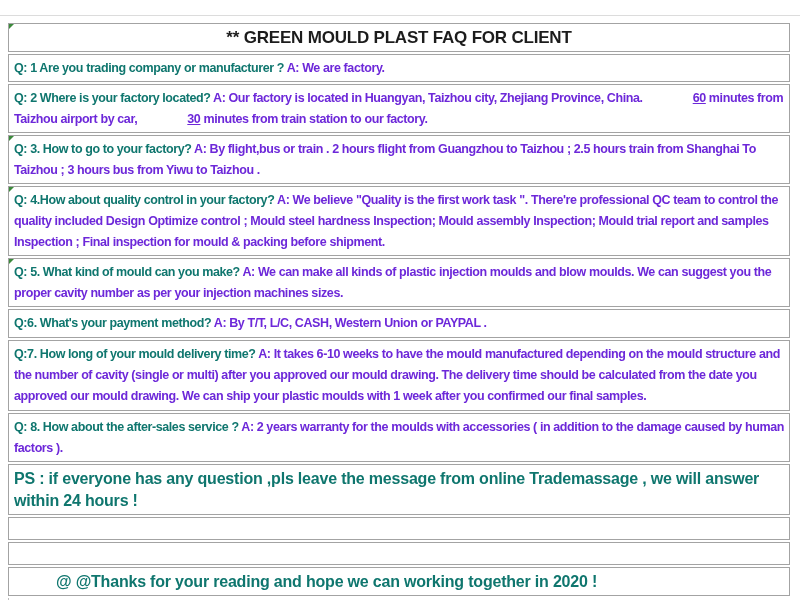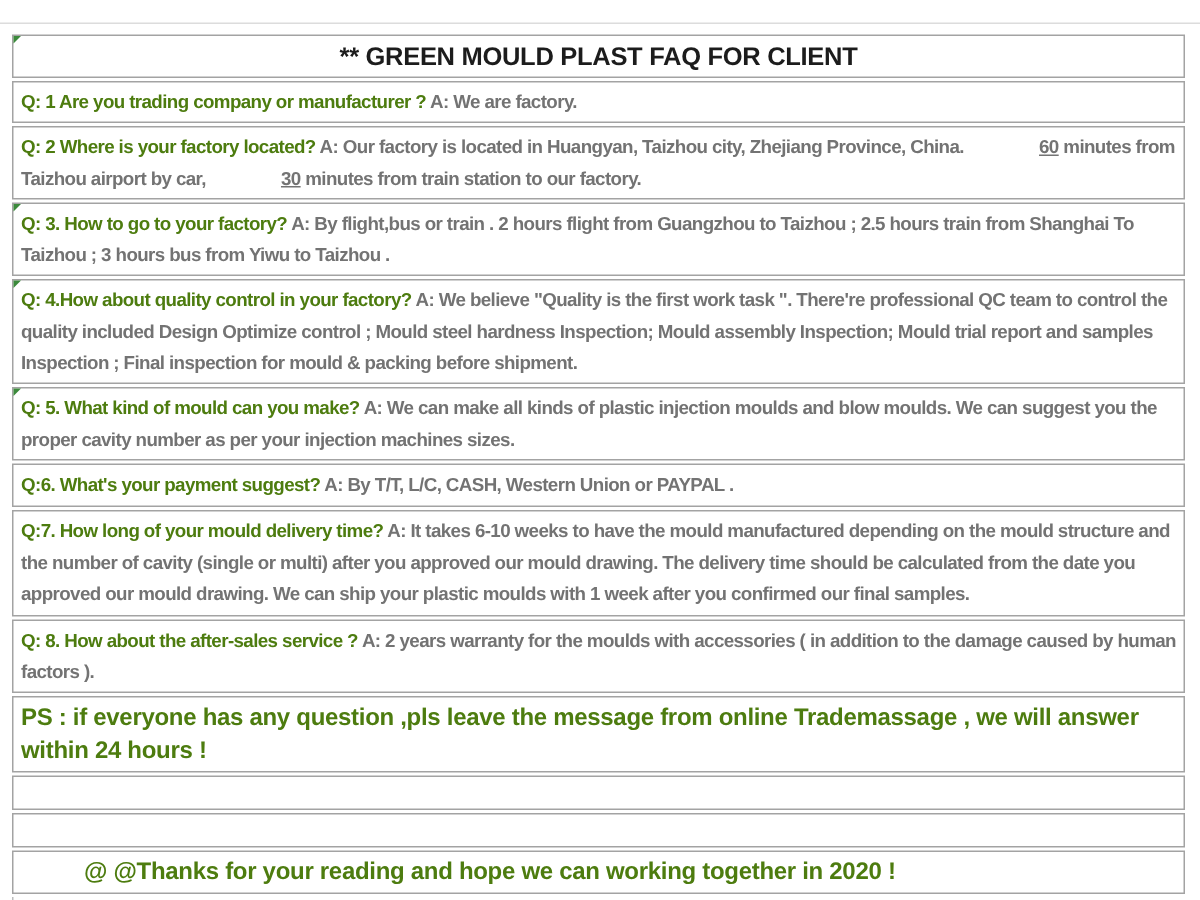--- a/index.html
+++ b/index.html
@@ -20,22 +20,22 @@
     font-size:12.5px;line-height:21px;letter-spacing:-0.4px;
   }
   .title-cell{
     min-height:27px;text-align:center;
     font-size:17px;line-height:22px;letter-spacing:-0.2px;
   }
   .corner-marker{
     position:absolute;left:0;top:0;width:0;height:0;
     border-top:5px solid #3c8a3c;border-right:5px solid transparent;
   }
-  .q{color:#4d7c0f;}
-  .a{color:#737373;text-decoration:none;}
+  .q{color:#0f766e;}
+  .a{color:#6d28d9;text-decoration:none;}
   u.a{text-decoration:underline;padding-left:47px;}
   .note{font-size:16px;line-height:22px;letter-spacing:-0.2px;}
   
   #rows > .cell:nth-child(1){min-height:27px;}
   #rows > .cell:nth-child(2){min-height:47px;}
   #rows > .cell:nth-child(3){min-height:46px;}
   #rows > .cell:nth-child(4){min-height:67px;}
   #rows > .cell:nth-child(5){min-height:44px;}
   #rows > .cell:nth-child(6){min-height:29px;}
   #rows > .cell:nth-child(7){min-height:71px;}
@@ -57,21 +57,21 @@
   <div class="cell title-cell">
     <span class="corner-marker"></span>
     <span>** GREEN MOULD PLAST FAQ FOR CLIENT</span>
   </div>
   <div id="rows">
       <div class="cell"><span class="q">Q: 1 Are you trading company or manufacturer ? </span><span class="a">A: We are factory.</span></div>
       <div class="cell"><span class="q">Q: 2 Where is your factory located? </span><span class="a">A: Our factory is located in Huangyan, Taizhou city, Zhejiang Province, China. </span><u class="a">60</u><span class="a"> minutes from Taizhou airport by car, </span><u class="a">30</u><span class="a"> minutes from train station to our factory.</span></div>
       <div class="cell"><span class="corner-marker"></span><span class="q">Q: 3. How to go to your factory? </span><span class="a">A: By flight,bus or train . 2 hours flight from Guangzhou to Taizhou ; 2.5 hours train from Shanghai To Taizhou ; 3 hours bus from Yiwu to Taizhou .</span></div>
       <div class="cell"><span class="corner-marker"></span><span class="q">Q: 4.How about quality control in your factory? </span><span class="a">A: We believe "Quality is the first work task ". There're professional QC team to control the quality included Design Optimize control ;  Mould steel hardness Inspection; Mould assembly Inspection;  Mould trial report and samples Inspection ; Final inspection for mould &amp; packing before shipment.</span></div>
       <div class="cell"><span class="corner-marker"></span><span class="q">Q: 5. What kind of mould can you make? </span><span class="a">A:  We can make all kinds of plastic injection moulds and blow moulds. We can suggest you the proper cavity number as per your injection machines sizes.</span></div>
-      <div class="cell"><span class="q">Q:6. What's your payment suggest? </span><span class="a">A: By T/T, L/C, CASH, Western Union or PAYPAL .</span></div>
+      <div class="cell"><span class="q">Q:6. What's your payment method? </span><span class="a">A: By T/T, L/C, CASH, Western Union or PAYPAL .</span></div>
       <div class="cell"><span class="q">Q:7. How long of your mould delivery time? </span><span class="a">A:  It takes 6-10 weeks to have the mould manufactured depending on the mould structure and the number of cavity (single or multi) after you approved our mould drawing. The delivery time should be calculated from the date you approved our mould drawing. We can ship your plastic moulds with 1 week after you confirmed our final samples.</span></div>
       <div class="cell"><span class="q">Q: 8. How about the after-sales service ? </span><span class="a">A: 2 years warranty for the moulds with accessories ( in addition to the damage caused by human factors ).</span></div>
       <div class="cell note"><span class="q">PS : if everyone has any question ,pls leave the message from online Trademassage , we will answer within  24 hours !</span></div>
       <div class="cell"></div>
       <div class="cell"></div>
       <div class="cell note"><span class="q">@ @Thanks for your reading and hope we can working together in 2020 !</span></div>
     </div>
   <div class="stub"></div>
 </div>
 

